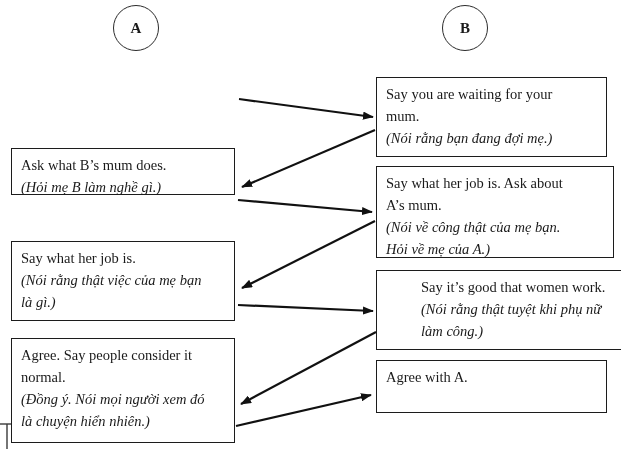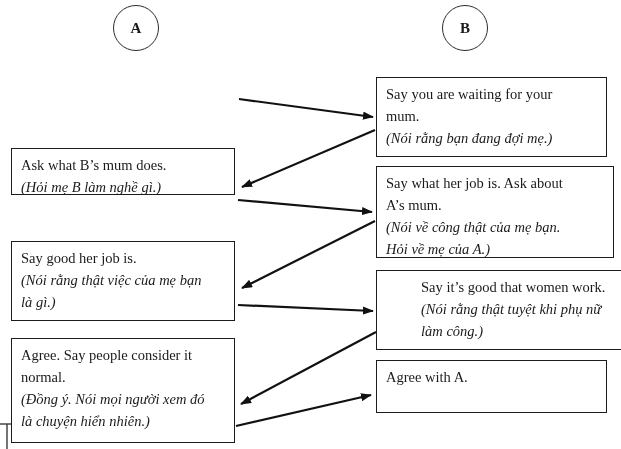--- a/index.html
+++ b/index.html
@@ -64,21 +64,21 @@
   </div>
   <div class="speaker-circle circle-b">
     <span>B</span>
   </div>
 
   <div class="box bxA2">
     <span class="line-en">Ask what B’s mum does.</span>
     <span class="line-vi">(Hỏi mẹ B làm nghề gì.)</span>
   </div>
   <div class="box bxA3">
-    <span class="line-en">Say good her job is.</span>
+    <span class="line-en">Say what her job is.</span>
     <span class="line-vi">(Nói rằng thật việc của mẹ bạn
 là gì.)</span>
   </div>
   <div class="box bxB1">
     <span class="line-en">Say you are waiting for your
 mum.</span>
     <span class="line-vi">(Nói rằng bạn đang đợi mẹ.)</span>
   </div>
 
   <div class="box bxA4">

